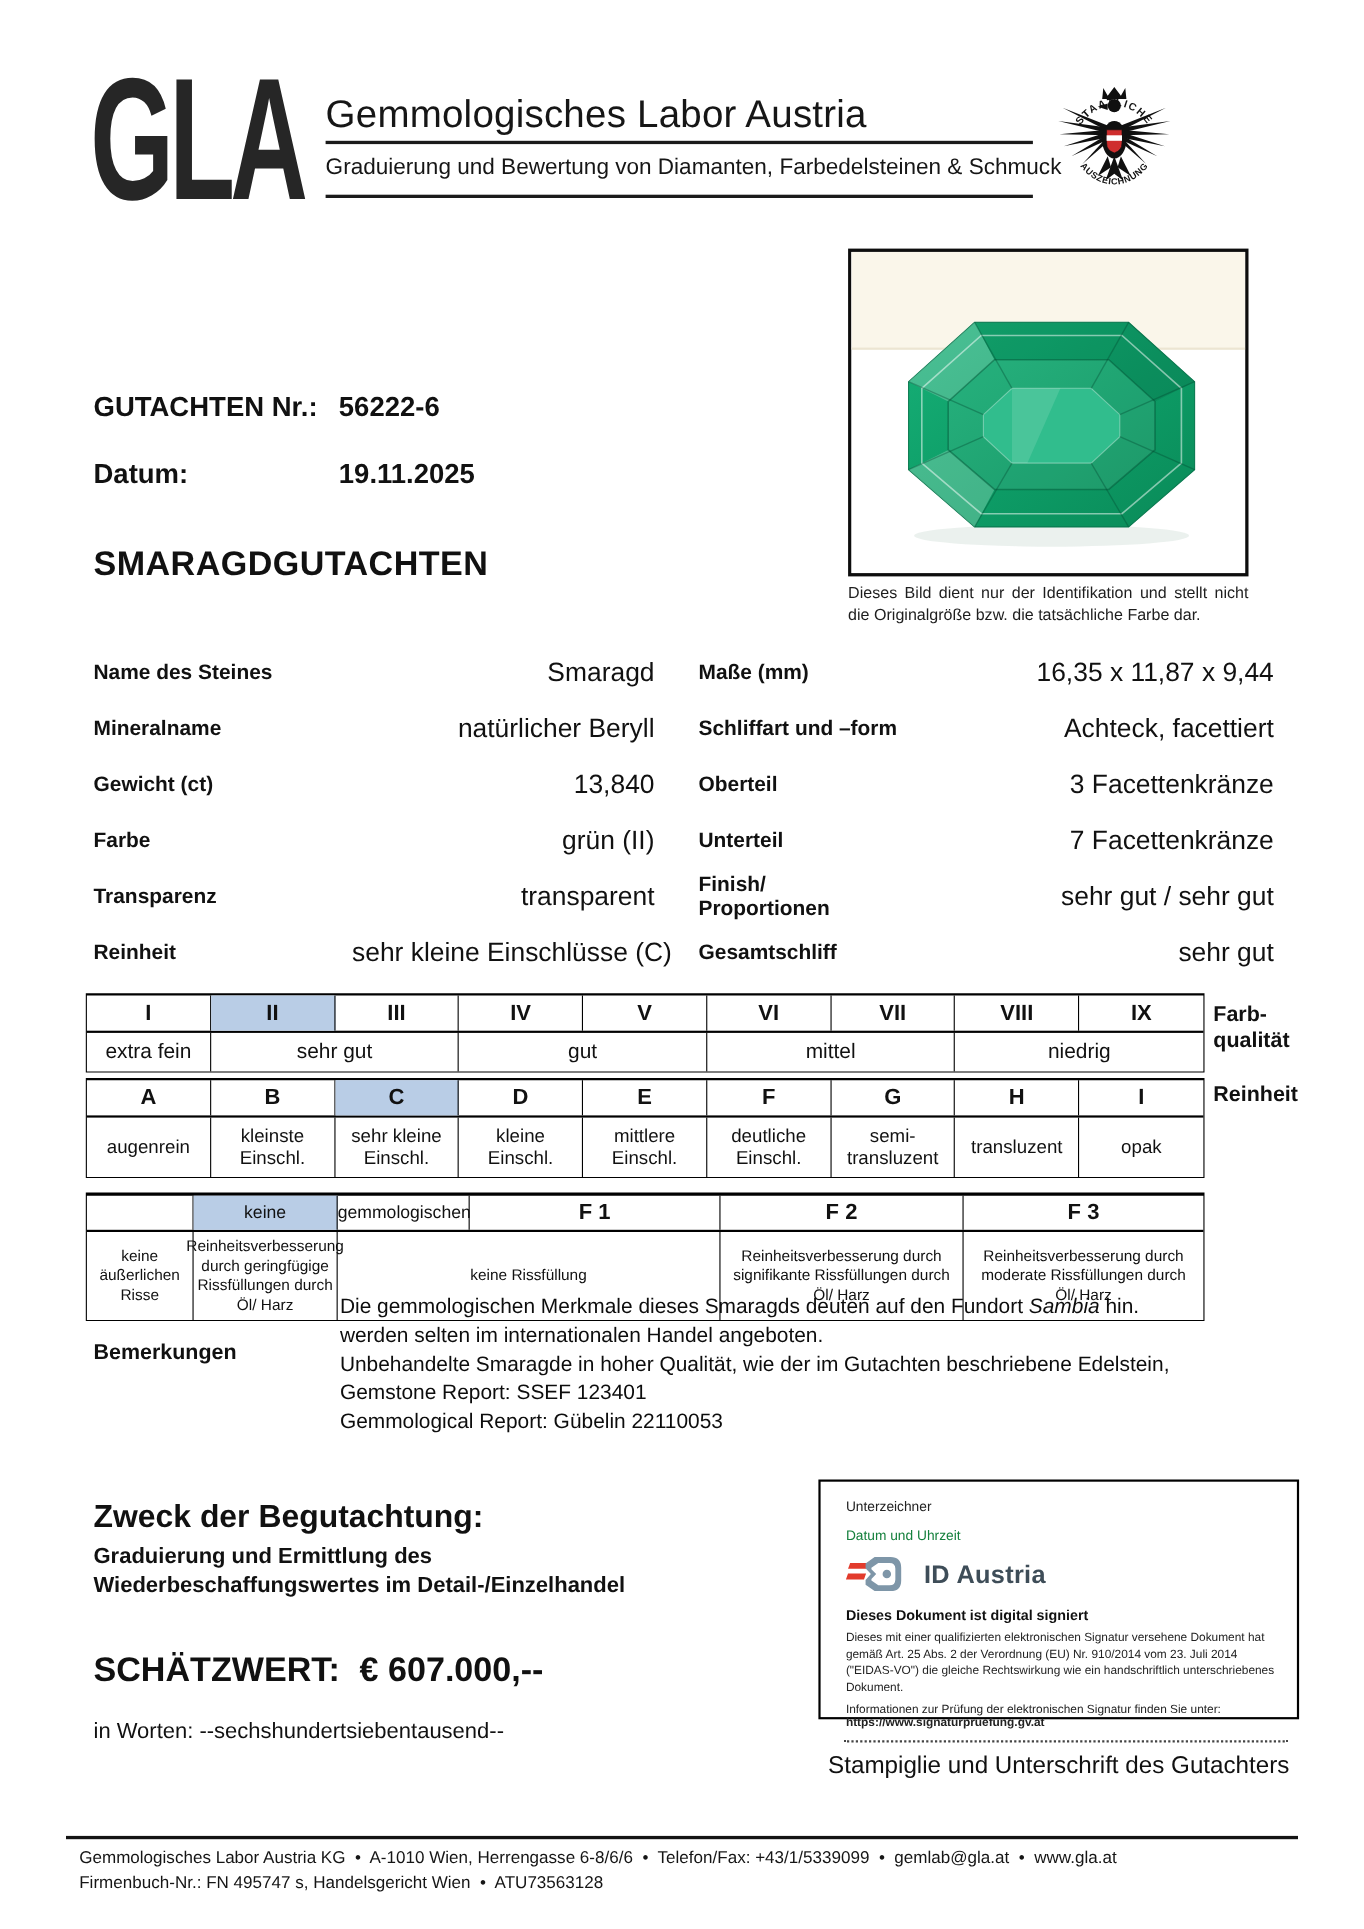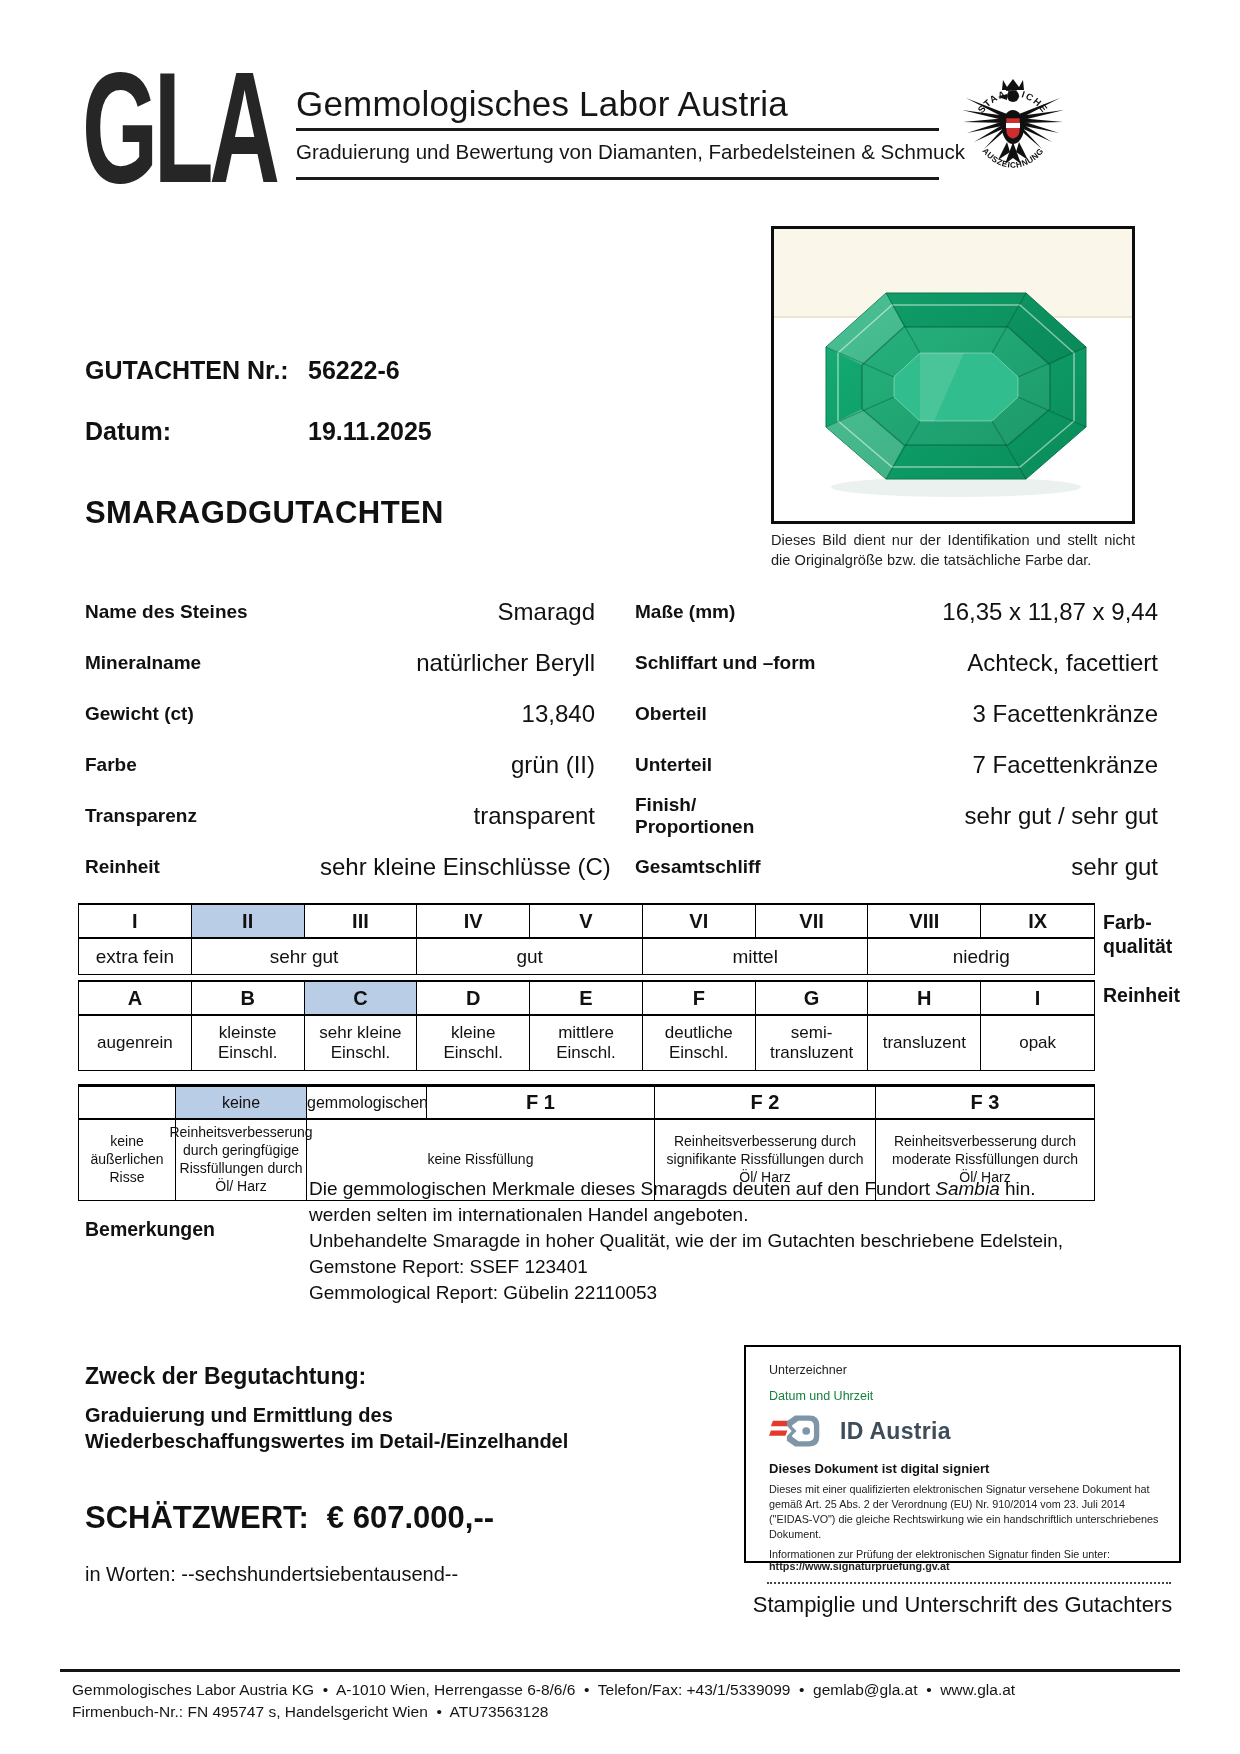--- a/index.html
+++ b/index.html
@@ -72,21 +72,21 @@
 
   .axis1 { left:1103px; top:910px; font-size:19.5px; font-weight:bold; white-space:pre-line; line-height:1.25; }
   .axis2 { left:1103px; top:984px; font-size:19.5px; font-weight:bold; }
 
   
   .rem-label { left:85px; top:1218px; font-size:19.5px; font-weight:bold;text-align:center; }
   .rem-body  { left:309px; top:1176px; width:770px; font-size:19px; line-height:1.37; color:#0d0d0d; }
   .rem-body .it { font-style:italic; }
 
   
-  .zweck-title { left:85px; top:1363px; font-size:23px; font-weight:bold; }
+  .zweck-title { left:85px; top:1363px; font-size:29px; font-weight:bold; }
   .zweck-l1 { left:85px; top:1404px; font-size:20px; font-weight:bold; }
   .zweck-l2 { left:85px; top:1430px; font-size:20px; font-weight:bold; }
   .schaetz { left:85px; top:1500px; font-size:31px; font-weight:bold; }
   .schaetz .amt { margin-left:18px; }
   .worten { left:85px; top:1563px; font-size:20px; }
 
   
   .sigbox { left:744px; top:1345px; width:437px; height:218px; border:2.5px solid #000;
             padding:16px 20px 0 23px; background:#fff; }
   .sb-signer { font-size:12.5px; color:#222; margin-bottom:12px; }

